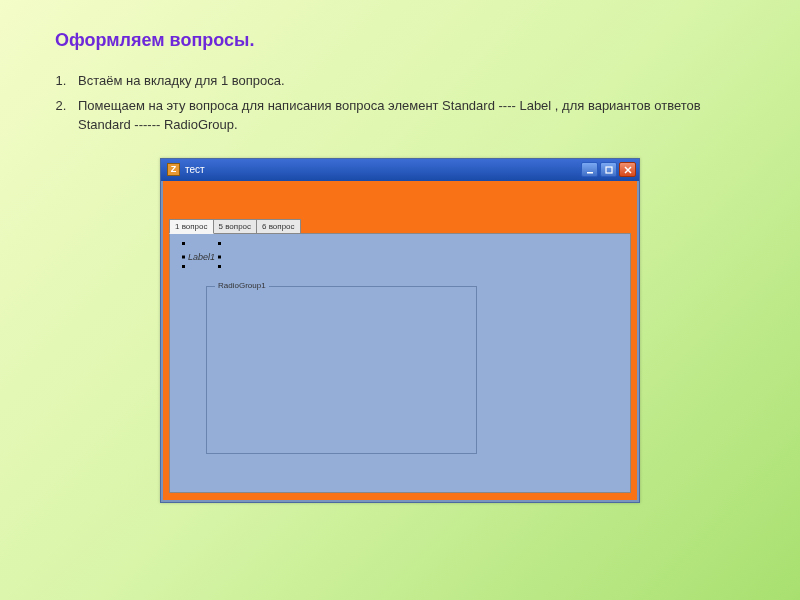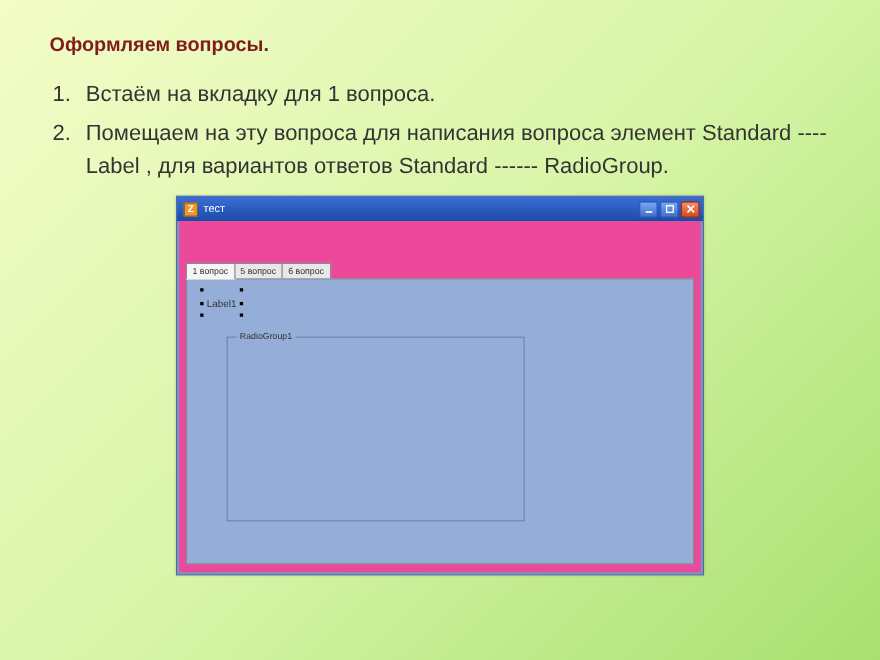--- a/index.html
+++ b/index.html
@@ -5,30 +5,31 @@
   * { box-sizing: border-box; margin: 0; padding: 0; }
   body {
     width: 800px;
     height: 600px;
     background: linear-gradient(135deg, #f4fcc8 0%, #d8f5a8 50%, #a8e070 100%);
     font-family: Arial, sans-serif;
     padding: 30px 45px;
     overflow: hidden;
   }
   .heading {
-    color: #7f1d1d;
+    color: #6d28d9;
     font-size: 18px;
     font-weight: bold;
     margin-bottom: 20px;
+    margin-left: 10px;
   }
   .instructions {
     color: #333;
-    font-size: 20px;
+    font-size: 13px;
     margin-left: 25px;
-    margin-bottom: 12px;
+    margin-bottom: 23px;
     line-height: 1.5;
   }
   .instructions li {
     margin-bottom: 5px;
     padding-left: 8px;
   }
   .screenshot-wrap {
     display: flex;
     justify-content: center;
   }
@@ -95,21 +96,21 @@
     border: 1px solid #a03008;
     color: #fff;
     font-weight: bold;
   }
   .win-body {
     flex: 1;
     padding: 6px;
     position: relative;
     border: 2px solid #7a94c0;
     border-top: none;
-    background: #ec4899;
+    background: #f97316;
   }
   .tabs-area {
     margin-top: 32px;
   }
   .tab-strip {
     display: flex;
     font-size: 8px;
     position: relative;
     z-index: 2;
   }
@@ -214,21 +215,21 @@
       </div>
     </div>
     <div class="win-body">
       <div class="tabs-area">
         <div class="tab-strip">
           <div class="tab active">1 вопрос</div>
           <div class="tab">5 вопрос</div>
           <div class="tab">6 вопрос</div>
         </div>
         <div class="tab-content">
-          <div style="position:relative; display:inline-block; margin-left:4px;">
+          <div style="position:relative; display:inline-block; margin-left:4px;font-style:italic;">
             <span class="dot-tl" style="top:-4px; left:-4px;"></span>
             <span class="dot-tr" style="top:-4px; right:-4px;"></span>
             <span class="dot-bl" style="bottom:-4px; left:-4px;"></span>
             <span class="dot-br" style="bottom:-4px; right:-4px;"></span>
             <span class="label-widget">Label1</span>
           </div>
           <div class="radiogroup">
             <span class="radiogroup-caption">RadioGroup1</span>
           </div>
         </div>

